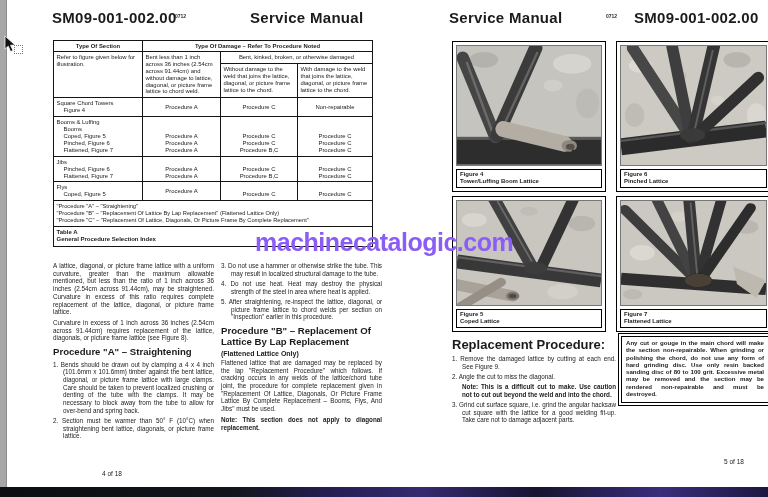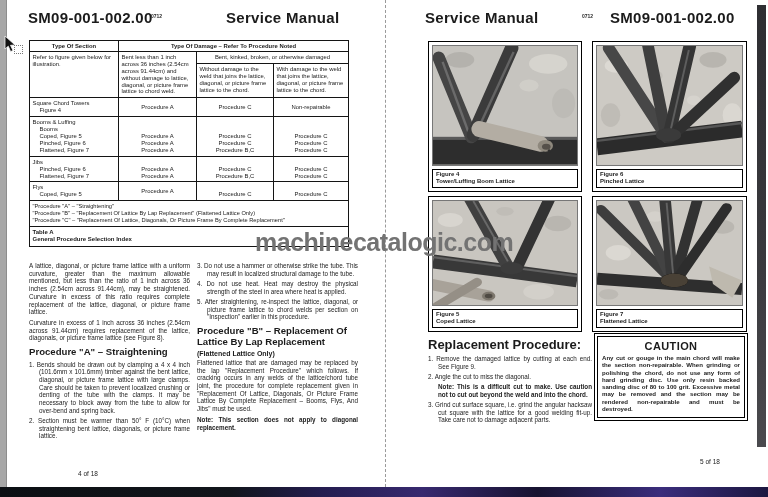--- a/index.html
+++ b/index.html
@@ -5,21 +5,21 @@
   * { box-sizing: border-box; margin: 0; padding: 0; }
   html,body { width:768px; height:497px; overflow:hidden; }
   body { position:relative; background:#ffffff; font-family:"Liberation Sans", sans-serif; color:#1b1b1b; }
 
   .left-strip { position:absolute; left:0; top:0; width:7px; height:487px; background:#a7a7a7; border-right:1px solid #8d8d8d; }
   .right-strip { position:absolute; left:757px; top:5px; width:9px; height:442px; background:linear-gradient(180deg,#2e2e32,#3a3a3e 60%,#4a4a4e); }
   .bottom-bar { position:absolute; left:0; top:487px; width:768px; height:10px;
     background:linear-gradient(90deg,#0b0f13 0%,#11151b 30%,#241d50 42%,#37296f 55%,#171330 70%,#3a2d7c 86%,#1c1740 100%); }
   .seam { position:absolute; left:385px; top:0; height:487px; width:0; border-left:1px dashed #9a9a9a; }
 
-  .page { position:absolute; top:0; height:487px; background:#fff; }
+  .page { position:absolute; top:0; height:487px; background:#fff;margin-left:24px; }
   .page-left { left:8px; width:377px; }
   .page-right { left:386px; width:371px; }
 
   .hdr { position:absolute; font-weight:bold; font-size:15px; letter-spacing:.3px; white-space:nowrap; }
   .rev { position:absolute; font-size:5px; font-weight:bold; color:#2a2a2a; }
 
   
   .tbl-wrap { position:absolute; left:21px; top:40px; width:319px; }
   table.t { border-collapse:collapse; width:319px; table-layout:fixed; }
   table.t td, table.t th { border:1px solid #141414; padding:2px 2.5px; font-size:5.9px; line-height:6.9px; vertical-align:top; }
@@ -50,21 +50,21 @@
   
   .rp-col { position:absolute; left:42px; top:337px; width:164px; }
   .rp-h { font-size:13px; font-weight:bold; margin-bottom:3px; }
   .note-ind { margin-left:10px; text-indent:0; padding-left:0; }
 
   .caution { position:absolute; left:208px; top:333px; width:154px; border:1.3px solid #000; padding:2px; background:#fff; }
   .caution-inner { border:1px solid #000; padding:2px 4px 5px; }
   .caution-title { text-align:center; font-weight:bold; font-size:11px; letter-spacing:.4px; margin:1px 0 2px; }
   .caution-text { font-size:6.1px; font-weight:bold; line-height:7.3px; text-align:justify; }
 
-  .watermark { position:absolute; left:255px; top:228px; font-size:25px; font-weight:bold; color:#737373; letter-spacing:-.5px; z-index:40; white-space:nowrap; }
+  .watermark { position:absolute; left:255px; top:228px; font-size:25px; font-weight:bold; color:#8b5cf6; letter-spacing:-.5px; z-index:40; white-space:nowrap; }
   .cursor { position:absolute; left:4px; top:36px; z-index:50; }
   .cursor-box { position:absolute; left:14px; top:45px; width:9px; height:9px; border:1px dotted #777; z-index:50; }
 </style>
 </head>
 <body>
 
 <div class="left-strip"></div>
 <div class="seam"></div>
 <div class="right-strip"></div>
 <div class="bottom-bar"></div>
@@ -324,21 +324,20 @@
   <div class="rp-col">
     <div class="rp-h">Replacement Procedure:</div>
     <div class="li">1.  Remove the damaged lattice by cutting at each end.  See Figure 9.</div>
     <div class="li">2.  Angle the cut to miss the diagonal.</div>
     <div class="notep note-ind">Note:  This is a difficult cut to make.  Use caution not to cut out beyond the weld and into the chord.</div>
     <div class="li">3.  Grind cut surface square, i.e. grind the angular hacksaw cut square with the lattice for a good welding fit-up.  Take care not to damage adjacent parts.</div>
   </div>
 
   <div class="caution">
     <div class="caution-inner">
-      <div class="caution-title">CAUTION</div>
       <div class="caution-text">Any cut or gouge in the main chord will make the section non-repairable.  When grinding or polishing the chord, do not use any form of hard grinding disc.  Use only resin backed sanding disc of 80 to 100 grit. Excessive metal may be removed and the section may be rendered non-repairable and must be destroyed.</div>
     </div>
   </div>
 
   <div class="pagenum" style="left:314px; top:458px;">5 of 18</div>
 </div>
 
 <div class="watermark">machinecatalogic.com</div>
 
 </body></html>

